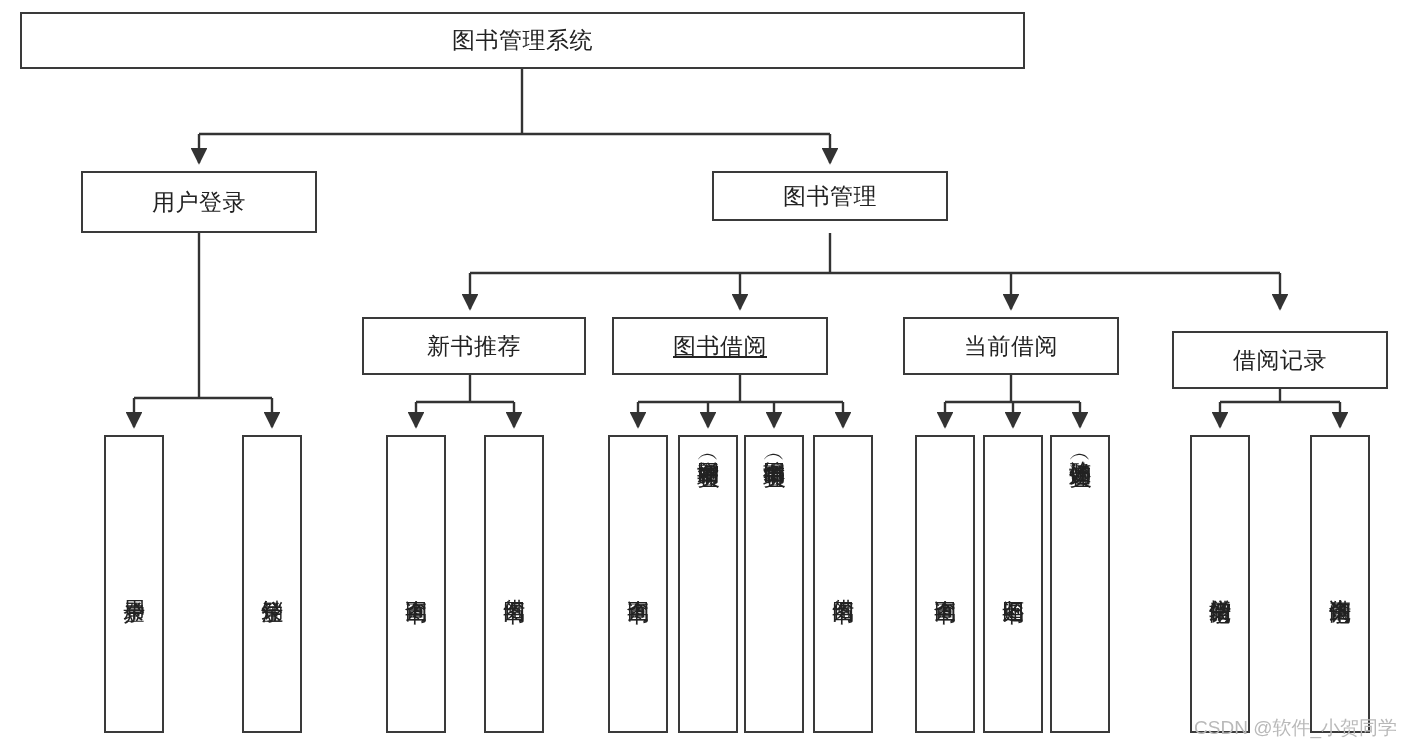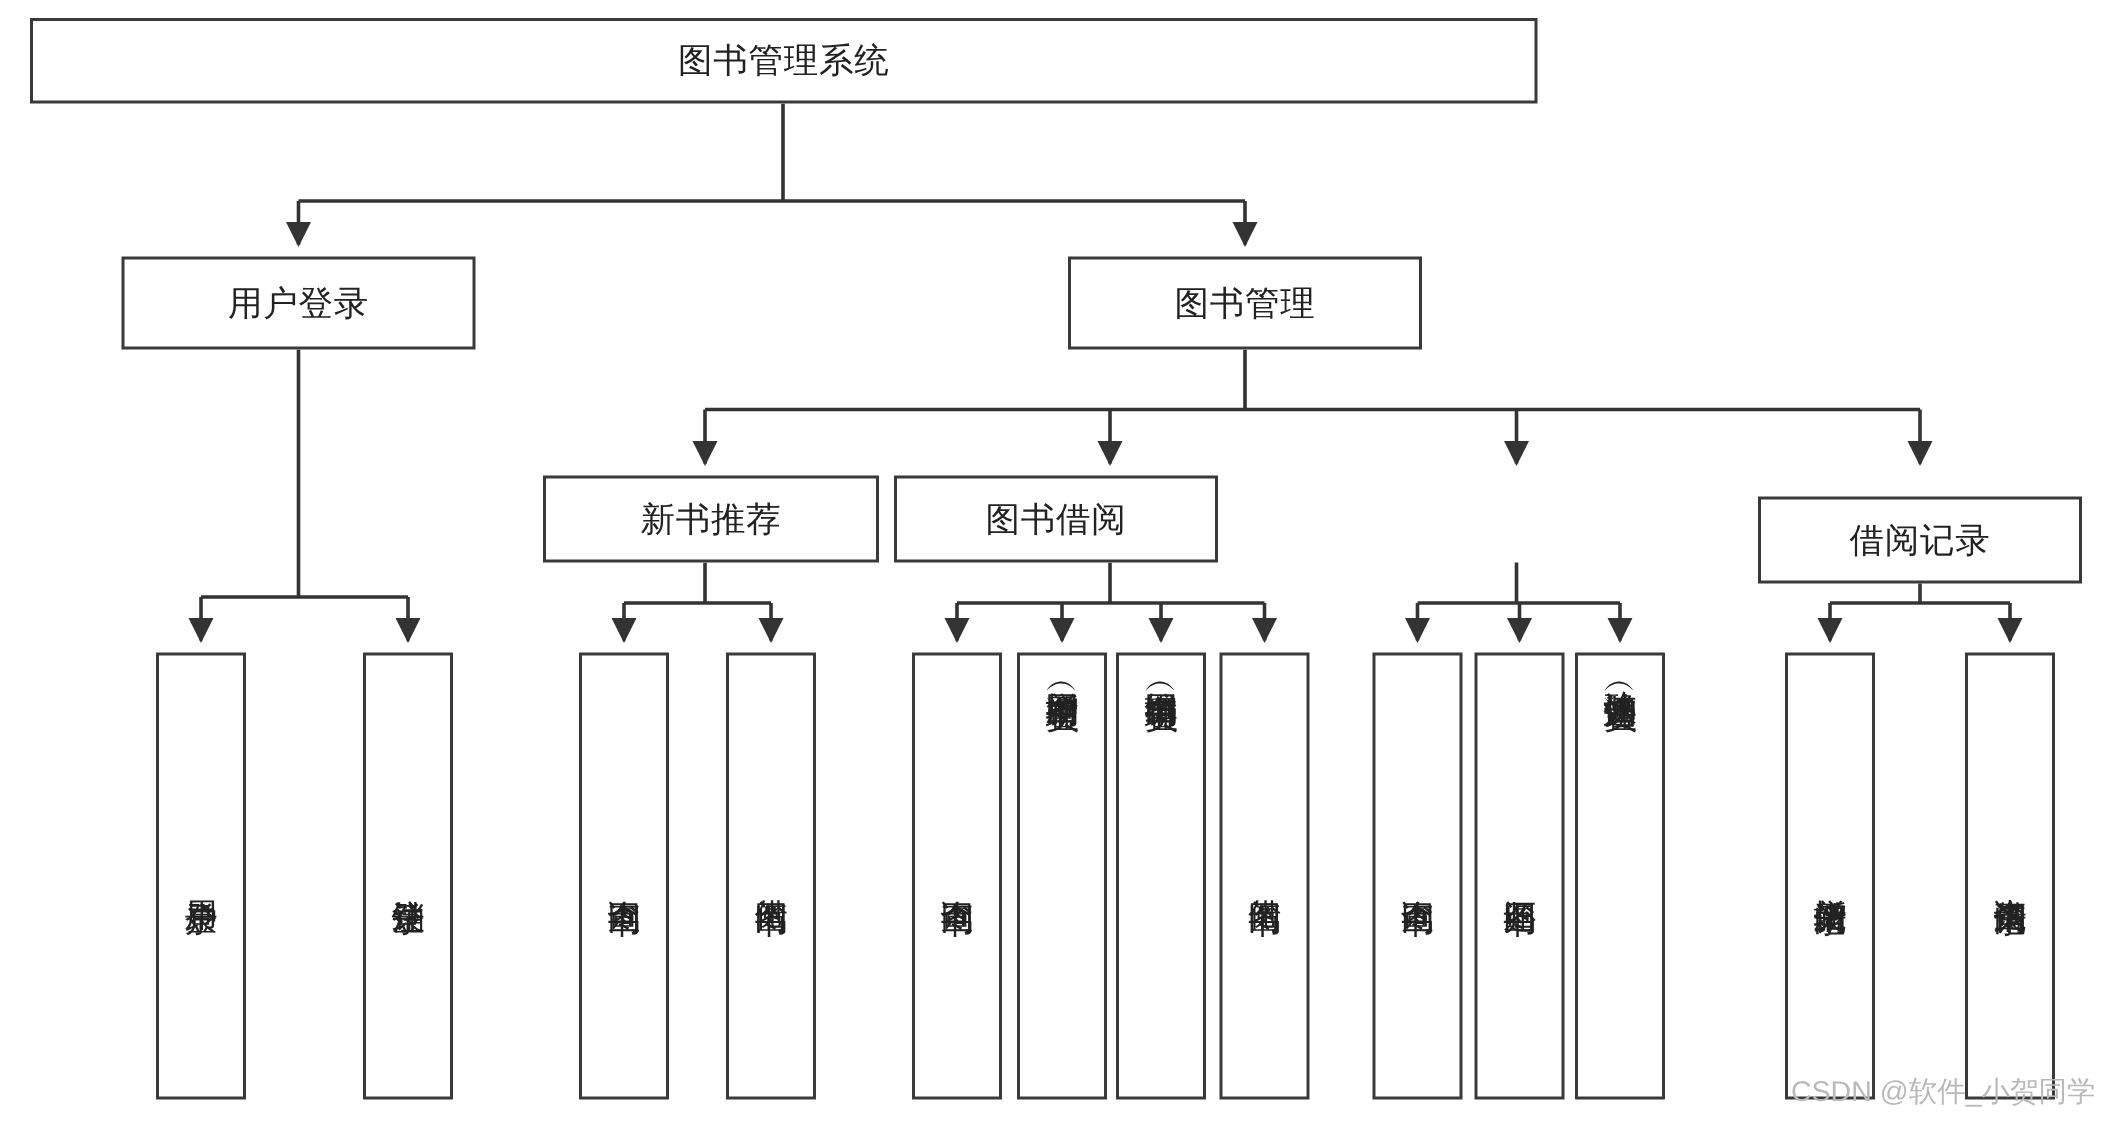--- a/index.html
+++ b/index.html
@@ -130,29 +130,32 @@
     </g>
   </svg>
 
   <div class="node h" style="left:20px; top:12px; width:1005px; height:57px;">
     <span class="node-label">图书管理系统</span>
   </div>
 
   <div class="node h" style="left:81px; top:171px; width:236px; height:62px;">
     <span class="node-label">用户登录</span>
   </div>
-  <div class="node h" style="left:712px; top:171px; width:236px; height:62px;">
+  <div class="node h" style="left:712px; top:171px; width:236px; height:50px;">
     <span class="node-label">图书管理</span>
   </div>
 
   <div class="node h" style="left:362px; top:317px; width:224px; height:58px;">
     <span class="node-label">新书推荐</span>
   </div>
-  <div class="node h" style="left:596px; top:317px; width:216px; height:58px;">
+  <div class="node h" style="left:612px; top:317px; width:216px; height:58px;text-decoration:underline;">
     <span class="node-label">图书借阅</span>
+  </div>
+  <div class="node h" style="left:903px; top:317px; width:216px; height:58px;">
+    <span class="node-label">当前借阅</span>
   </div>
   <div class="node h" style="left:1172px; top:331px; width:216px; height:58px;">
     <span class="node-label">借阅记录</span>
   </div>
 
   <div class="node v center-v" style="left:104px; top:435px; width:60px; height:298px;">
     <span class="node-label">用户登录</span>
   </div>
   <div class="node v center-v" style="left:242px; top:435px; width:60px; height:298px;">
     <span class="node-label">注销登录</span>

